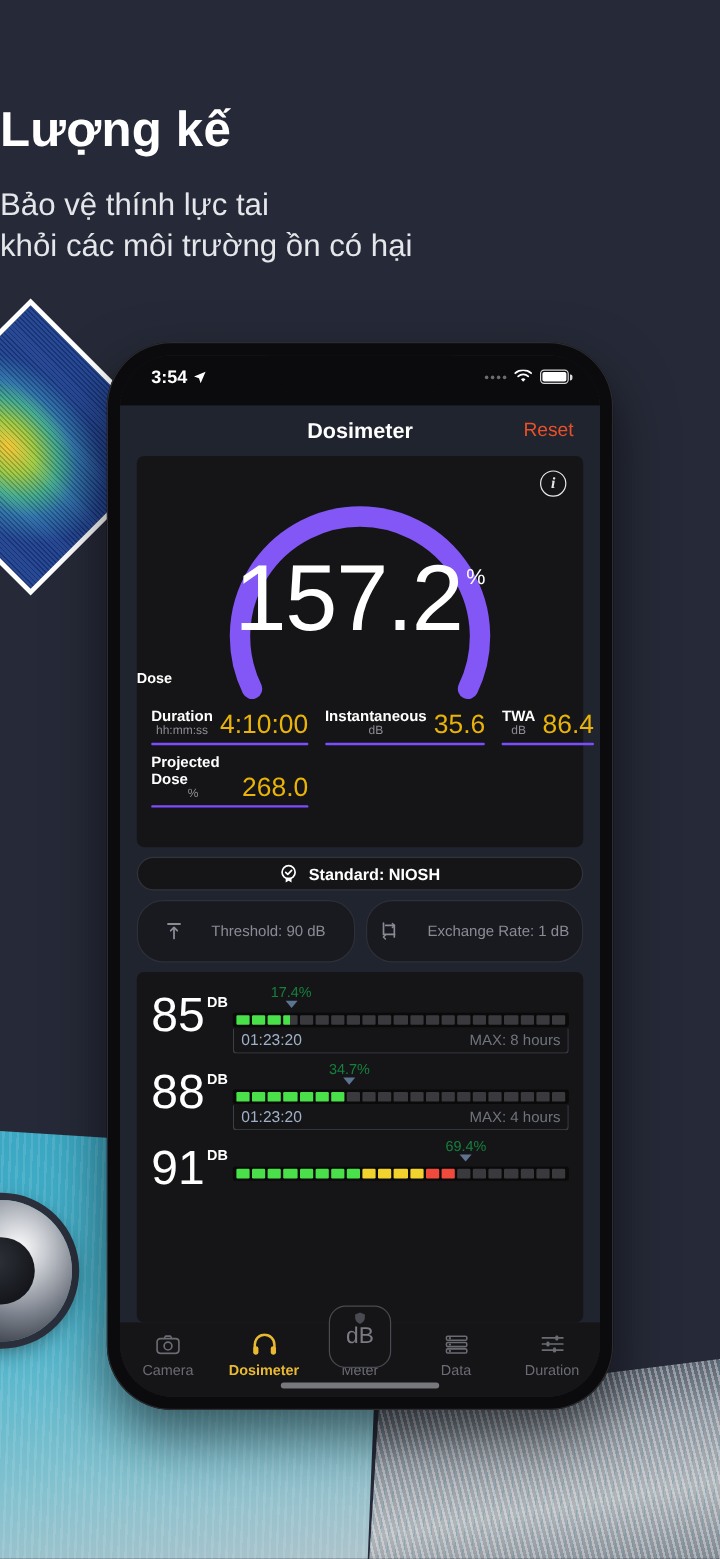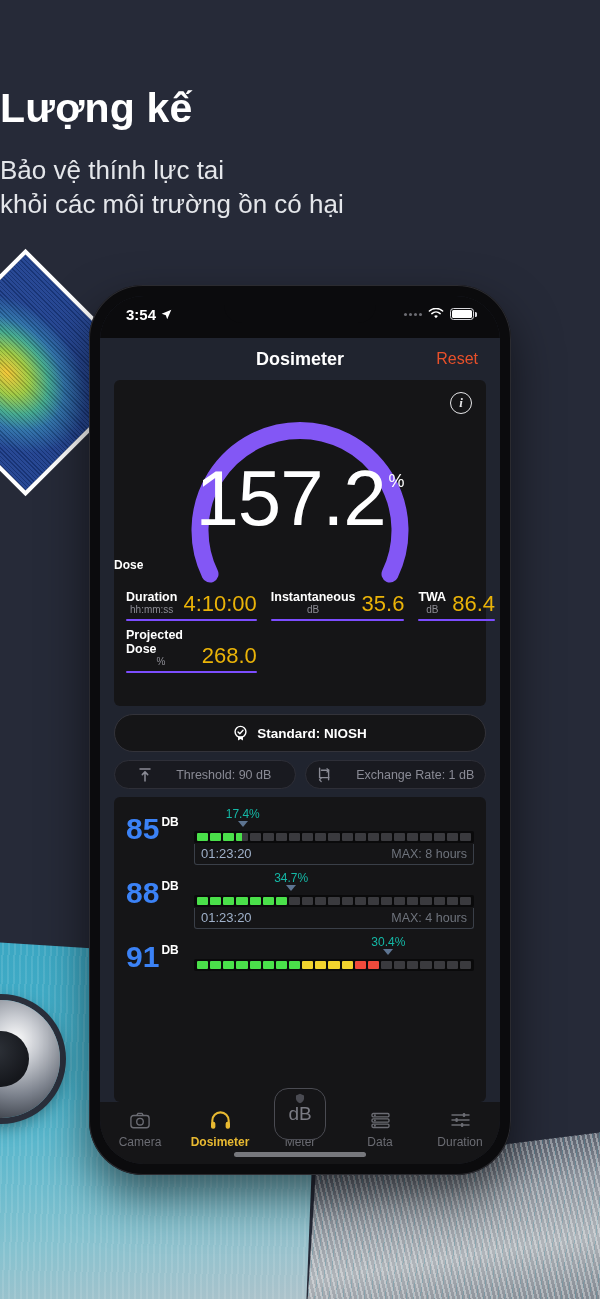--- a/index.html
+++ b/index.html
@@ -153,41 +153,41 @@
   .metric-row { display:flex; align-items:flex-end; justify-content:space-between; gap:6px; }
   .metric-labels { line-height:1.12; }
   .metric-name { font-size:12.5px; font-weight:bold; color:#fff; }
   .metric-unit { font-size:10px; color:#8d8d95;text-align:center; }
   .metric-value { font-size:22px; color:#eab308; font-weight:300; line-height:1; white-space:nowrap; }
   .metric-bar { height:2px; background:#7c4dff; margin-top:4px; border-radius:2px; }
 
   
   .pill-std {
     background:#151517; border:1px solid #33333a; border-radius:22px;
-    height:38px; display:flex; align-items:center; justify-content:center; gap:9px;
+    height:28px; display:flex; align-items:center; justify-content:center; gap:9px;
     color:#fff; font-size:13.5px; font-weight:bold;
   }
   .pill-row { display:flex; gap:9px; }
   .pill-sm {
     flex:1; background:#191a20; border:1px solid #2e2f38; border-radius:22px;
-    height:29px; display:flex; align-items:center; justify-content:center; gap:24px;
+    height:52px; display:flex; align-items:center; justify-content:center; gap:24px;
     color:#8a8b95; font-size:12.5px;
   }
 
   
   .limits { background:#151517; border-radius:6px; padding:8px 12px 0; flex:1; overflow:hidden; }
   .limit-row { display:flex; align-items:flex-start; gap:10px; padding-bottom:4px; }
   .limit-db { display:flex; align-items:flex-start; width:58px; flex:none; padding-top:10px; }
-  .limit-db-num { font-size:30px; font-weight:bold; color:#3b82f6; line-height:.9; }
+  .limit-db-num { font-size:40px; font-weight:normal; color:#ffffff; line-height:.9; }
   .limit-db-unit { font-size:12px; font-weight:bold; color:#fff; margin-left:2px; }
   .limit-main { flex:1; padding-top:2px; }
   .limit-pct-line { position:relative; height:24px; }
   .limit-pct {
     position:absolute; transform:translateX(-50%);
-    font-size:12px; color:#14b8a6; font-weight:500; top:0;
+    font-size:12px; color:#15803d; font-weight:500; top:0;
   }
   .limit-caret {
     position:absolute; top:14px; transform:translateX(-50%);
     width:0; height:0; border-left:5px solid transparent; border-right:5px solid transparent;
     border-top:6px solid #5d7491;
   }
   .seg-bar { display:flex; gap:2px; background:#0a0a0b; padding:2px 3px; border-radius:2px; }
   .seg { flex:1; height:8px; background:#3a3a3e; border-radius:1px; }
   .seg.g { background:#4ae04a; }
   .seg.y { background:#f2d32e; }
@@ -445,21 +445,21 @@
           </div>
         </div>
 
         <div class="limit-row">
           <div class="limit-db">
             <span class="limit-db-num">91</span>
             <span class="limit-db-unit">DB</span>
           </div>
           <div class="limit-main">
             <div class="limit-pct-line">
-              <span class="limit-pct" style="left:69.4%">30.4%</span>
+              <span class="limit-pct" style="left:69.4%">69.4%</span>
               <span class="limit-caret" style="left:69.4%"></span>
             </div>
             <div class="seg-bar">
               <i class="seg g"></i>
                 <i class="seg g"></i>
                 <i class="seg g"></i>
                 <i class="seg g"></i>
               <i class="seg g"></i>
                 <i class="seg g"></i>
                 <i class="seg g"></i>

